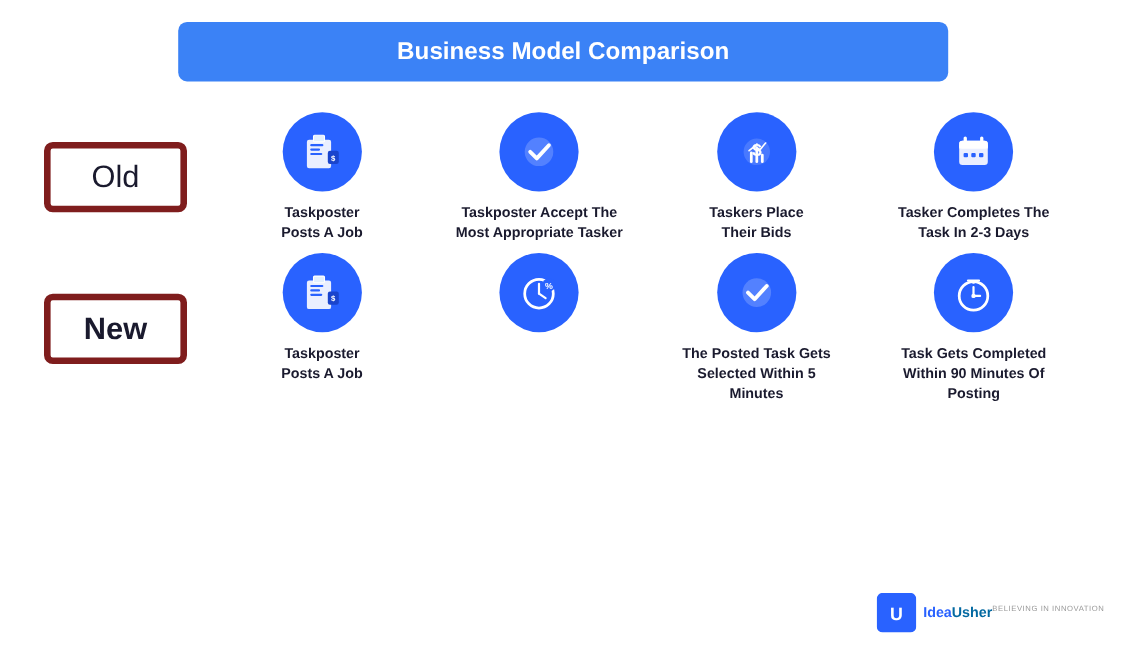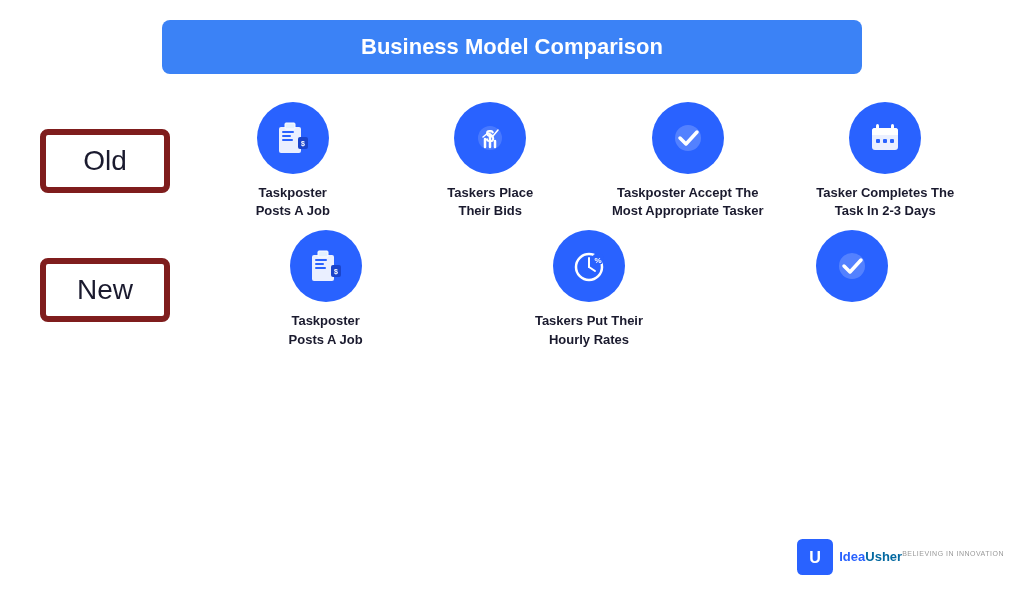--- a/index.html
+++ b/index.html
@@ -173,61 +173,61 @@
       <rect x="24" y="18" width="10" height="12" rx="2" fill="#1a44cc"></rect>
       <text x="27" y="27" fill="white" font-size="7" font-weight="bold">$</text>
     </svg>
             </div>
             <div class="item-label" style="white-space: pre-line;">Taskposter
 Posts A Job</div>
           </div>
           <div class="item">
             <div class="icon-circle">
               <svg viewBox="0 0 38 38" fill="none" xmlns="http://www.w3.org/2000/svg">
+      <circle cx="19" cy="19" r="13" fill="white" opacity="0.2"></circle>
+      <polyline points="11,19 17,25 28,13" stroke="white" stroke-width="3.5" fill="none" stroke-linecap="round" stroke-linejoin="round"></polyline>
+    </svg>
+            </div>
+            <div class="item-label" style="white-space: pre-line;">Taskposter Accept The
+Most Appropriate Tasker</div>
+          </div>
+          <div class="item">
+            <div class="icon-circle">
+              <svg viewBox="0 0 38 38" fill="none" xmlns="http://www.w3.org/2000/svg">
       <circle cx="19" cy="19" r="12" fill="white" opacity="0.15"></circle>
       <text x="19" y="23" text-anchor="middle" fill="white" font-size="16" font-weight="bold">$</text>
       <line x1="14" y1="28" x2="14" y2="20" stroke="white" stroke-width="2.5" stroke-linecap="round"></line>
       <line x1="19" y1="28" x2="19" y2="16" stroke="white" stroke-width="2.5" stroke-linecap="round"></line>
       <line x1="24" y1="28" x2="24" y2="22" stroke="white" stroke-width="2.5" stroke-linecap="round"></line>
       <polyline points="12,18 17,14 22,17 27,11" stroke="white" stroke-width="1.5" fill="none" stroke-linecap="round"></polyline>
     </svg>
             </div>
             <div class="item-label" style="white-space: pre-line;">Taskers Place
 Their Bids</div>
-          </div>
-          <div class="item">
-            <div class="icon-circle">
-              <svg viewBox="0 0 38 38" fill="none" xmlns="http://www.w3.org/2000/svg">
-      <circle cx="19" cy="19" r="13" fill="white" opacity="0.2"></circle>
-      <polyline points="11,19 17,25 28,13" stroke="white" stroke-width="3.5" fill="none" stroke-linecap="round" stroke-linejoin="round"></polyline>
-    </svg>
-            </div>
-            <div class="item-label" style="white-space: pre-line;">Taskposter Accept The
-Most Appropriate Tasker</div>
           </div>
           <div class="item">
             <div class="icon-circle">
               <svg viewBox="0 0 38 38" fill="none" xmlns="http://www.w3.org/2000/svg">
       <rect x="6" y="9" width="26" height="22" rx="3" fill="white" opacity="0.9"></rect>
       <rect x="6" y="9" width="26" height="7" rx="3" fill="white"></rect>
       <rect x="6" y="13" width="26" height="3" fill="white"></rect>
       <rect x="10" y="5" width="3" height="7" rx="1.5" fill="white"></rect>
       <rect x="25" y="5" width="3" height="7" rx="1.5" fill="white"></rect>
       <rect x="10" y="20" width="4" height="4" rx="1" fill="#2962ff"></rect>
       <rect x="17" y="20" width="4" height="4" rx="1" fill="#2962ff"></rect>
       <rect x="24" y="20" width="4" height="4" rx="1" fill="#2962ff"></rect>
     </svg>
             </div>
             <div class="item-label" style="white-space: pre-line;">Tasker Completes The
 Task In 2-3 Days</div>
           </div>
         </div>
       </div>
       <div class="row">
-        <div class="label-box new-label" style="font-weight: normal;">New</div>
+        <div class="label-box new-label" style="font-weight: bold;">New</div>
         <div class="items-row">
           <div class="item">
             <div class="icon-circle">
               <svg viewBox="0 0 38 38" fill="none" xmlns="http://www.w3.org/2000/svg">
       <rect x="5" y="8" width="22" height="26" rx="2" fill="white" opacity="0.9"></rect>
       <rect x="8" y="12" width="12" height="2" rx="1" fill="#2962ff"></rect>
       <rect x="8" y="16" width="9" height="2" rx="1" fill="#2962ff"></rect>
       <rect x="8" y="20" width="11" height="2" rx="1" fill="#2962ff"></rect>
       <rect x="11" y="4" width="10" height="6" rx="1" fill="#e3f0ff" stroke="white" stroke-width="1"></rect>
       <rect x="24" y="18" width="10" height="12" rx="2" fill="#1a44cc"></rect>
@@ -240,30 +240,46 @@
           <div class="item">
             <div class="icon-circle">
               <svg viewBox="0 0 38 38" fill="none" xmlns="http://www.w3.org/2000/svg">
       <circle cx="19" cy="20" r="13" stroke="white" stroke-width="2.5" fill="none"></circle>
       <line x1="19" y1="11" x2="19" y2="20" stroke="white" stroke-width="2" stroke-linecap="round"></line>
       <line x1="19" y1="20" x2="25" y2="24" stroke="white" stroke-width="2" stroke-linecap="round"></line>
       <circle cx="28" cy="12" r="6" fill="#2962ff"></circle>
       <text x="28" y="16" text-anchor="middle" fill="white" font-size="8" font-weight="bold">%</text>
     </svg>
             </div>
-            <div class="item-label" style="white-space: pre-line;">Taskers Put Their
-Hourly Rates</div>
           </div>
           <div class="item">
             <div class="icon-circle">
               <svg viewBox="0 0 38 38" fill="none" xmlns="http://www.w3.org/2000/svg">
       <circle cx="19" cy="19" r="13" fill="white" opacity="0.2"></circle>
       <polyline points="11,19 17,25 28,13" stroke="white" stroke-width="3.5" fill="none" stroke-linecap="round" stroke-linejoin="round"></polyline>
     </svg>
             </div>
+            <div class="item-label" style="white-space: pre-line;">The Posted Task Gets
+Selected Within 5
+Minutes</div>
+          </div>
+          <div class="item">
+            <div class="icon-circle">
+              <svg viewBox="0 0 38 38" fill="none" xmlns="http://www.w3.org/2000/svg">
+      <circle cx="19" cy="22" r="13" stroke="white" stroke-width="2.5" fill="none"></circle>
+      <line x1="19" y1="22" x2="19" y2="14" stroke="white" stroke-width="2" stroke-linecap="round"></line>
+      <line x1="19" y1="22" x2="25" y2="22" stroke="white" stroke-width="2" stroke-linecap="round"></line>
+      <line x1="14" y1="8" x2="24" y2="8" stroke="white" stroke-width="2" stroke-linecap="round"></line>
+      <line x1="19" y1="8" x2="19" y2="11" stroke="white" stroke-width="2"></line>
+      <circle cx="19" cy="22" r="2" fill="white"></circle>
+    </svg>
+            </div>
+            <div class="item-label" style="white-space: pre-line;">Task Gets Completed
+Within 90 Minutes Of
+Posting</div>
           </div>
         </div>
       </div>
     </div>
 
   <div class="logo-area">
     <svg class="logo-icon" viewBox="0 0 40 40">
       <rect width="40" height="40" rx="6" fill="#2962ff"></rect>
       <text x="20" y="27" text-anchor="middle" fill="white" font-size="18" font-weight="bold">U</text>
     </svg>

